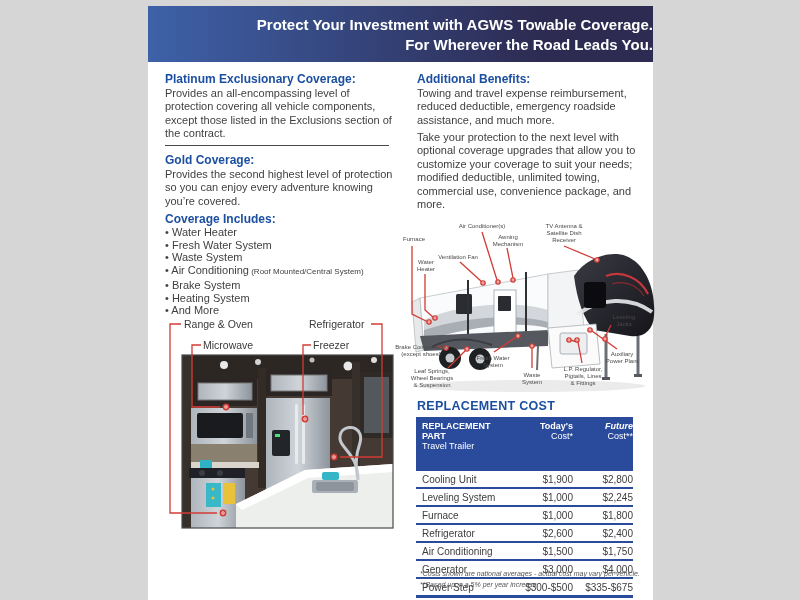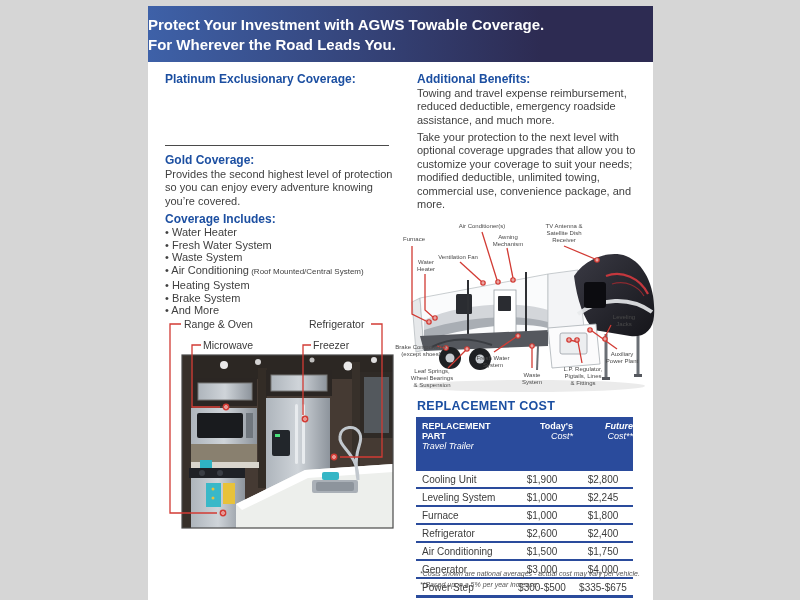--- a/index.html
+++ b/index.html
@@ -1,20 +1,20 @@
 <!DOCTYPE html>
 <html style="--accent-blue: #1c4fa1; --banner-start: #3e61a8; --banner-end: #2d2b52; --table-header: #2a4b9c; --callout-red: #d23b34;"><head>
 <meta charset="utf-8">
 <style>
   html,body{margin:0;padding:0}
   body{width:800px;height:600px;background:#d6d6d6;font-family:"Liberation Sans",sans-serif;position:relative;overflow:hidden}
   .page{position:absolute;left:148px;top:6px;width:505px;height:594px;background:#ffffff}
   .banner{position:absolute;left:0;top:0;width:505px;height:56px;box-sizing:border-box;
     background:linear-gradient(90deg,var(--banner-start) 0%,var(--banner-end) 78%);
-    color:#fff;text-align:left;font-weight:bold;font-size:15px;line-height:20px;padding-top:9px}
+    color:#fff;text-align:right;font-weight:bold;font-size:15px;line-height:20px;padding-top:9px}
   .sec-heading{position:absolute;margin:0;font-size:12px;font-weight:bold;color:var(--accent-blue)}
   .body-text{position:absolute;font-size:11px;line-height:13.4px;color:#3f3f3f}
   .divider{position:absolute;left:17px;top:139px;width:224px;height:0;border-top:1px solid #4a4a4a}
   ul.coverage{position:absolute;left:17px;top:220px;margin:0;padding:0;list-style:none;
     font-size:11px;line-height:12.7px;color:#3f3f3f}
   ul.coverage li::before{content:"\2022  "}
   ul.coverage .note{font-size:8px}
   .kitchen-wrap{position:absolute;left:14px;top:306px;width:240px;height:222px}
   .klabel{font-size:10.5px;font-weight:500;fill:#3a3a3a}
   .callout-line{stroke:var(--callout-red);fill:none;stroke-width:1.3}
@@ -24,53 +24,54 @@
   .diagram{position:absolute;left:250px;top:212px;width:262px;height:186px}
   .diagram svg{position:absolute;left:0;top:0}
   .dlabel{position:absolute;transform:translate(-50%,-50%);font-size:6px;line-height:7px;
     color:#4a4a4a;white-space:pre-line;text-align:center;width:max-content}
   .rc-title{position:absolute;left:269px;top:393px;margin:0;font-size:12.5px;font-weight:bold;color:var(--accent-blue);letter-spacing:.3px}
   table.rc{position:absolute;left:268px;top:411px;width:217px;border-collapse:collapse;font-size:10px;color:#3c3c3c;table-layout:fixed}
   table.rc col.c1{width:95px} table.rc col.c2{width:62px} table.rc col.c3{width:60px}
   table.rc thead th{background:var(--table-header);color:#fff;font-size:9px;line-height:10px;
     text-align:left;vertical-align:top;padding:4px 0 20px 6px;font-weight:bold}
   table.rc thead th.num{text-align:right;padding-left:0}
-  table.rc thead .sub{display:block;font-style:italic;font-weight:normal}
+  table.rc thead .sub{display:block;font-weight:normal}
   table.rc thead .it{font-style:italic}
   table.rc tbody td{border-bottom:2px solid var(--table-header);padding:3px 0 2px 6px}
-  table.rc tbody td.num{text-align:center;padding-left:0}
+  table.rc tbody td.num{text-align:right;padding-left:0}
   table.rc tbody tr:last-child td{border-bottom-width:3px}
   .footnotes{position:absolute;left:272px;top:563px;font-size:7px;font-style:italic;color:#555;line-height:10px}
   .footnotes div{margin-bottom:1px}
 </style>
 </head>
 <body>
 
 <div class="page">
 
   <div class="banner">
     <div>Protect Your Investment with AGWS Towable Coverage.</div>
     <div>For Wherever the Road Leads You.</div>
   </div>
 
   <h3 class="sec-heading" style="left:17px;top:66px">Platinum Exclusionary Coverage:</h3>
+  <div class="body-text" style="left:17px;top:81px;width:230px">Provides an all-encompassing level of protection covering all vehicle components, except those listed in the Exclusions section of the contract.</div>
 
   <div class="divider"></div>
 
   <h3 class="sec-heading" style="left:17px;top:147px">Gold Coverage:</h3>
   <div class="body-text" style="left:17px;top:162px;width:232px">Provides the second highest level of protection so you can enjoy every adventure knowing you’re covered.</div>
 
   <h3 class="sec-heading" style="left:17px;top:206px">Coverage Includes:</h3>
   <ul class="coverage">
       <li><span>Water Heater</span></li>
       <li><span>Fresh Water System</span></li>
       <li><span>Waste System</span></li>
       <li><span>Air Conditioning</span><span class="note"> (Roof Mounted/Central System)</span></li>
+      <li><span>Brake System</span></li>
       <li><span>Heating System</span></li>
-      <li><span>Brake System</span></li>
       <li><span>And More</span></li>
     </ul>
 
   <div class="kitchen-wrap">
     <svg width="240" height="222" viewBox="0 0 240 222">
       <defs>
         <clipPath id="photoClip">
             <rect x="20" y="43" width="211" height="173"></rect>
           </clipPath>
         <linearGradient id="steel" x1="0" y1="0" x2="1" y2="0">

